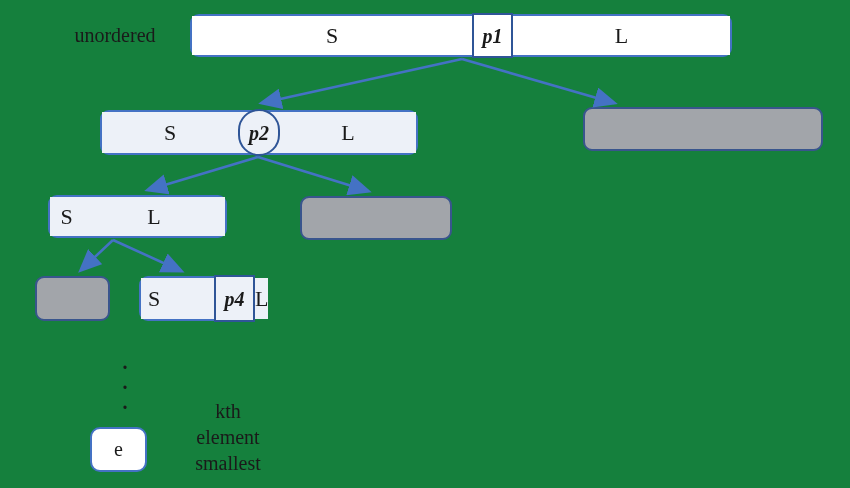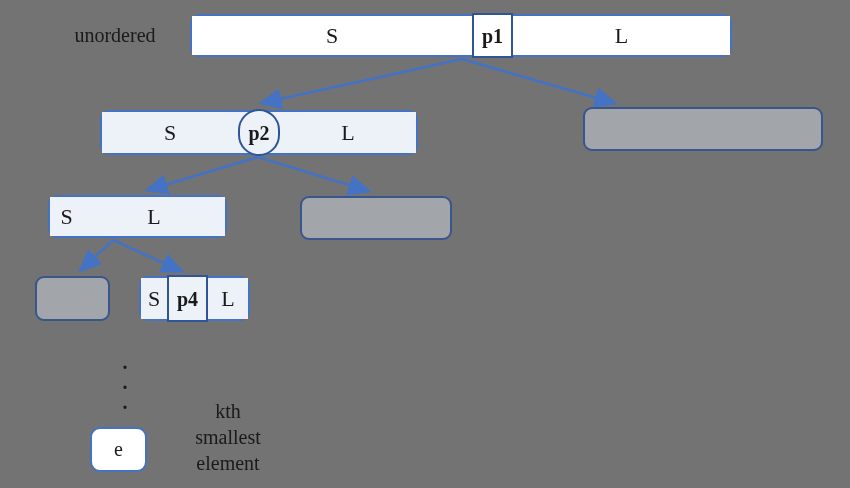--- a/index.html
+++ b/index.html
@@ -1,20 +1,20 @@
 <!DOCTYPE html>
 <html><head>
 <meta charset="utf-8">
 <style>
   html, body { margin: 0; padding: 0; background: #ffffff; }
   .canvas {
     position: relative;
     width: 850px;
     height: 488px;
-    background: #737373;
+    background: #15803d;
     font-family: "Liberation Serif", "DejaVu Serif", serif;
     color: #1a1a1a;
     overflow: hidden;
   }
   .arrows {
     position: absolute;
     left: 0; top: 0;
     width: 850px; height: 488px;
     pointer-events: none;
     z-index: 5;
@@ -40,20 +40,21 @@
   }
   .seg.s-seg, .seg.l-seg { flex: 1 1 auto; }
   .seg.pivot-seg {
     flex: 0 0 auto;
     border: 2px solid #2f5597;
     margin: -3px 0;
     z-index: 3;
     font-weight: bold;
     font-size: 20px;
     background-color: inherit;
+    font-style: italic;
   }
   .graybox {
     position: absolute;
     box-sizing: border-box;
     background: #a2a5aa;
     border: 2px solid #39558d;
     border-radius: 9px;
     z-index: 2;
   }
   .text-label {
@@ -112,38 +113,38 @@
     <div class="seg s-seg" style="flex:0 0 33px;">S</div>
     <div class="seg l-seg">L</div>
   </div>
 
   <div class="graybox" style="left:300px; top:196px; width:152px; height:44px;"></div>
 
   <div class="graybox" style="left:35px; top:276px; width:75px; height:45px;"></div>
 
   <div class="plist" style="left:139px; top:276px; width:111px; height:45px;">
     <div class="seg s-seg" style="flex:0 0 26px;">S</div>
-    <div class="seg pivot-seg" style="flex:0 0 37px;">p4</div>
+    <div class="seg pivot-seg" style="flex:0 0 37px;margin-left:47px;">p4</div>
     <div class="seg l-seg">L</div>
   </div>
 
   <div class="dots" style="left:113px; top:352px; width:24px;">
     <div>.</div>
     <div>.</div>
     <div>.</div>
   </div>
 
   <div class="result-box" style="left:90px; top:427px; width:57px; height:45px;">
     <span>e</span>
   </div>
 
   <div class="text-label" style="left:158px; top:398px; width:140px;">
     <div>kth</div>
+    <div>element</div>
     <div>smallest</div>
-    <div>element</div>
   </div>
 
   <svg class="arrows" viewBox="0 0 850 488">
     <defs>
       <marker id="ah" markerWidth="9" markerHeight="8" refX="7.5" refY="4" orient="auto">
         <path d="M0,0 L9,4 L0,8 z" fill="#4472C4"></path>
       </marker>
     </defs>
     <line x1="462" y1="59" x2="262" y2="103" stroke="#4472C4" stroke-width="2.6" marker-end="url(#ah)"></line>
     <line x1="462" y1="59" x2="614" y2="103" stroke="#4472C4" stroke-width="2.6" marker-end="url(#ah)"></line>

